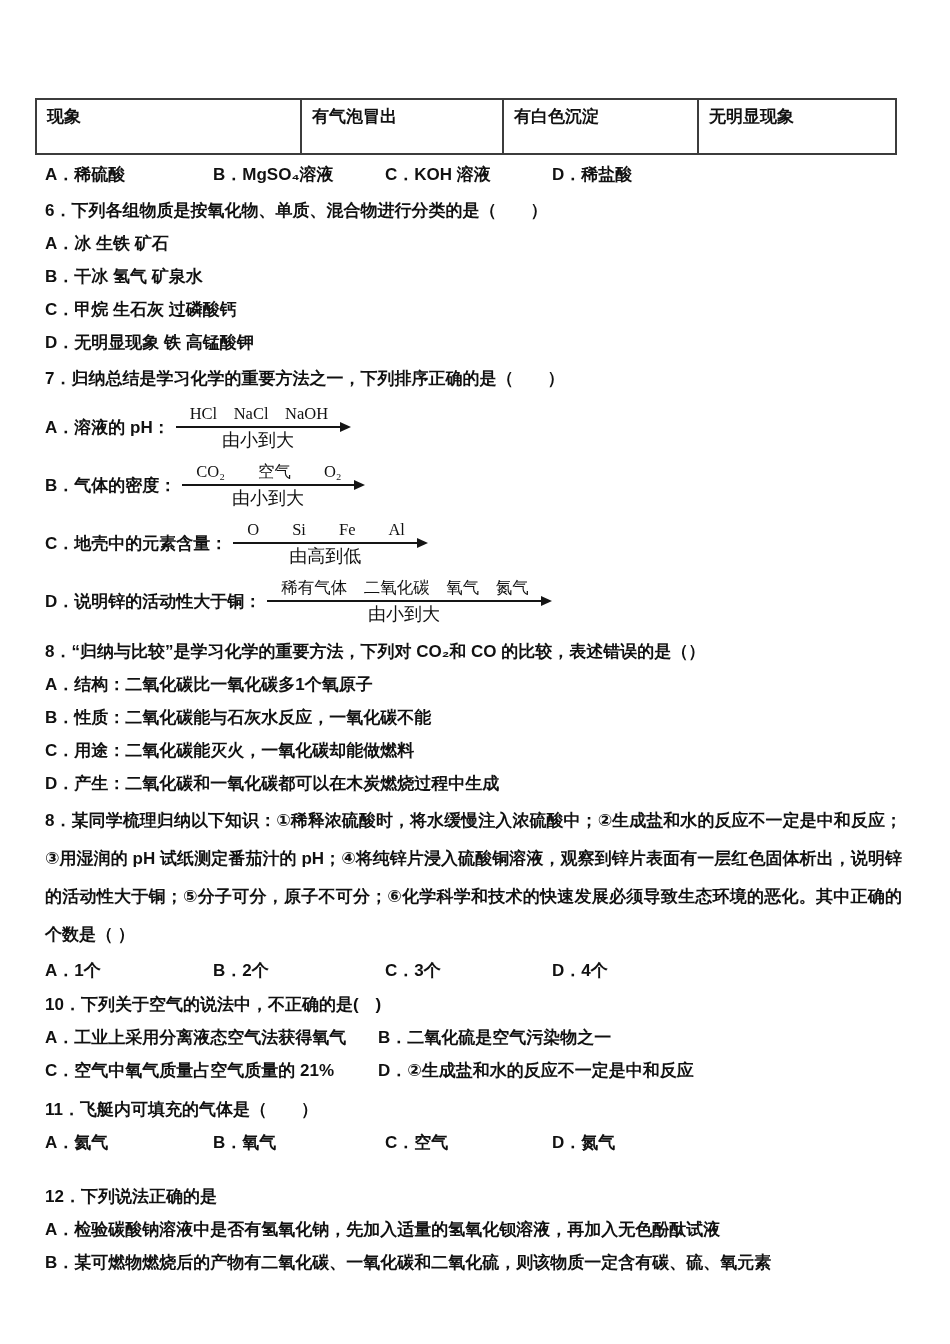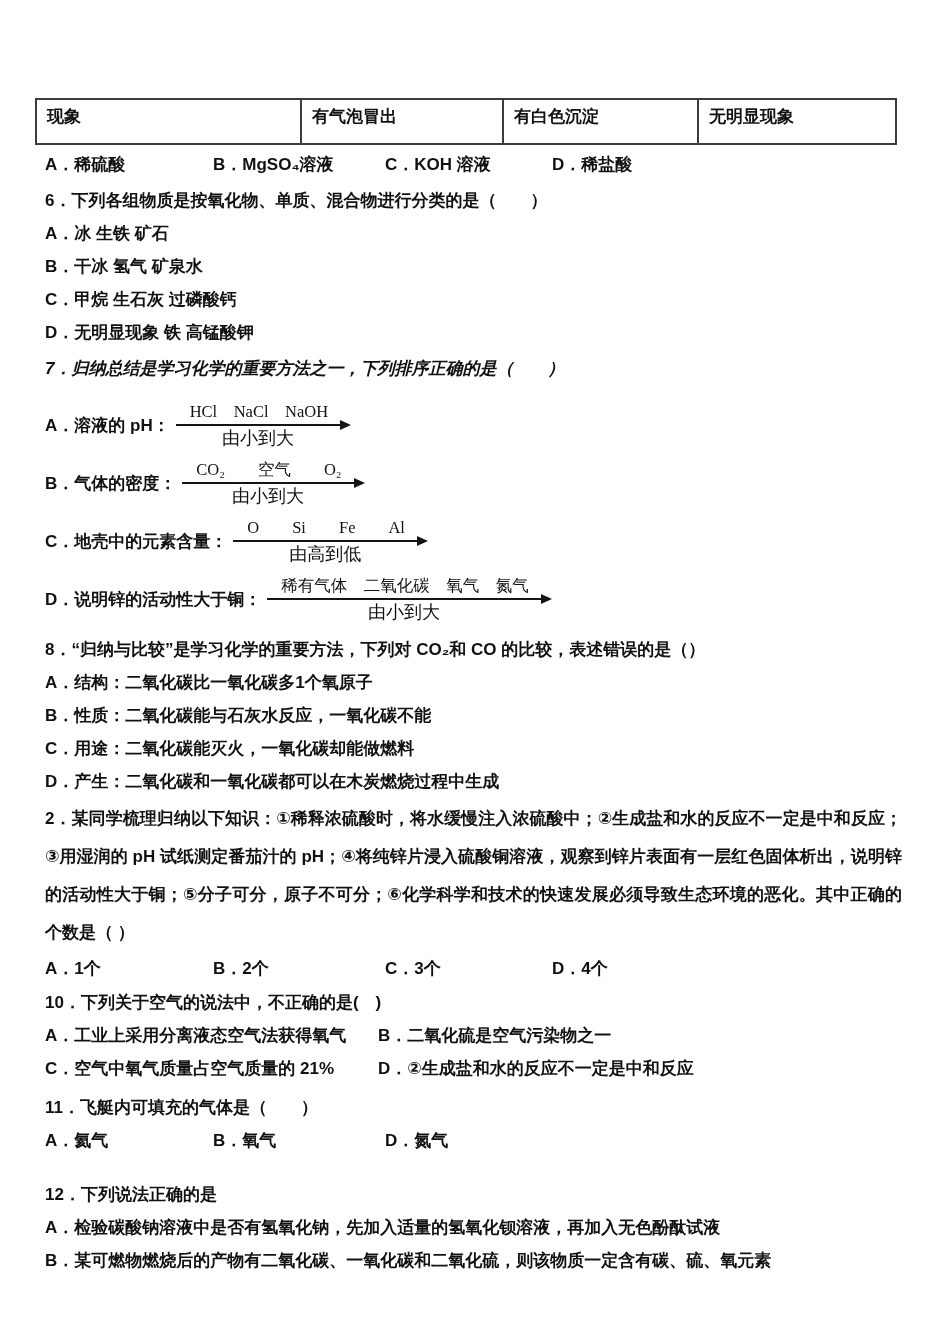--- a/index.html
+++ b/index.html
@@ -19,21 +19,21 @@
 
   
   .qtable {
     border-collapse: collapse;
     table-layout: fixed;
     width: 860px;
     margin-left: -10px;
   }
   .qtable td {
     border: 2px solid #3c3c3c;
-    height: 45px;
+    height: 55px;
     vertical-align: top;
     padding: 5px 10px;
   }
 
   p { margin: 0; }
   .line { line-height: 33px; }
 
   .opt-grid4 {
     display: grid;
     grid-template-columns: 168px 172px 167px 1fr;
@@ -41,21 +41,21 @@
   }
   .opt-grid2 {
     display: grid;
     grid-template-columns: 333px 1fr;
     line-height: 33px;
   }
   .q5row { margin-top: 3px; }
 
   .mt2 { margin-top: 2px; }
   .mt6 { margin-top: 6px; }
-  .q7stem { margin-top: 3px; margin-bottom: 16px; font-style: italic; }
+  .q7stem { margin-top: 3px; margin-bottom: 8px; }
   .q12stem { margin-top: 20px; }
 
   .q9para { line-height: 38px; text-align: justify; margin-top: 2px; }
 
   
   .q7-row { display: flex; align-items: center; margin: 2px 0 9px; }
   .q7-label { white-space: nowrap; }
   .q7-arrow { display: flex; flex-direction: column; align-items: stretch; margin-left: 6px; }
   .arrow-top {
     font-family: "Liberation Serif", "DejaVu Serif", serif;
@@ -159,21 +159,21 @@
         <span class="arrow-bottom">由小到大</span>
       </span>
     </div>
 
     <p class="line mt6">8．“归纳与比较”是学习化学的重要方法，下列对 CO₂和 CO 的比较，表述错误的是（）</p>
     <p class="line">A．结构：二氧化碳比一氧化碳多1个氧原子</p>
     <p class="line">B．性质：二氧化碳能与石灰水反应，一氧化碳不能</p>
     <p class="line">C．用途：二氧化碳能灭火，一氧化碳却能做燃料</p>
     <p class="line">D．产生：二氧化碳和一氧化碳都可以在木炭燃烧过程中生成</p>
 
-    <p class="q9para">2．某同学梳理归纳以下知识：①稀释浓硫酸时，将水缓慢注入浓硫酸中；②生成盐和水的反应不一定是中和反应；③用湿润的 pH 试纸测定番茄汁的 pH；④将纯锌片浸入硫酸铜溶液，观察到锌片表面有一层红色固体析出，说明锌的活动性大于铜；⑤分子可分，原子不可分；⑥化学科学和技术的快速发展必须导致生态环境的恶化。其中正确的个数是（ ）</p>
+    <p class="q9para">8．某同学梳理归纳以下知识：①稀释浓硫酸时，将水缓慢注入浓硫酸中；②生成盐和水的反应不一定是中和反应；③用湿润的 pH 试纸测定番茄汁的 pH；④将纯锌片浸入硫酸铜溶液，观察到锌片表面有一层红色固体析出，说明锌的活动性大于铜；⑤分子可分，原子不可分；⑥化学科学和技术的快速发展必须导致生态环境的恶化。其中正确的个数是（ ）</p>
 
     <div class="opt-grid4">
       <span>A．1个</span>
       <span>B．2个</span>
       <span>C．3个</span>
       <span>D．4个</span>
     </div>
 
     <p class="line">10．下列关于空气的说法中，不正确的是(　)</p>
     <div class="opt-grid2">
@@ -182,20 +182,21 @@
     </div>
     <div class="opt-grid2">
       <span>C．空气中氧气质量占空气质量的 21%</span>
       <span>D．②生成盐和水的反应不一定是中和反应</span>
     </div>
 
     <p class="line mt6">11．飞艇内可填充的气体是（　　）</p>
     <div class="opt-grid4">
       <span>A．氦气</span>
       <span>B．氧气</span>
+      <span>C．空气</span>
       <span>D．氮气</span>
     </div>
 
     <p class="line q12stem">12．下列说法正确的是</p>
     <p class="line">A．检验碳酸钠溶液中是否有氢氧化钠，先加入适量的氢氧化钡溶液，再加入无色酚酞试液</p>
     <p class="line">B．某可燃物燃烧后的产物有二氧化碳、一氧化碳和二氧化硫，则该物质一定含有碳、硫、氧元素</p>
 
   </div>
 </div>
 

